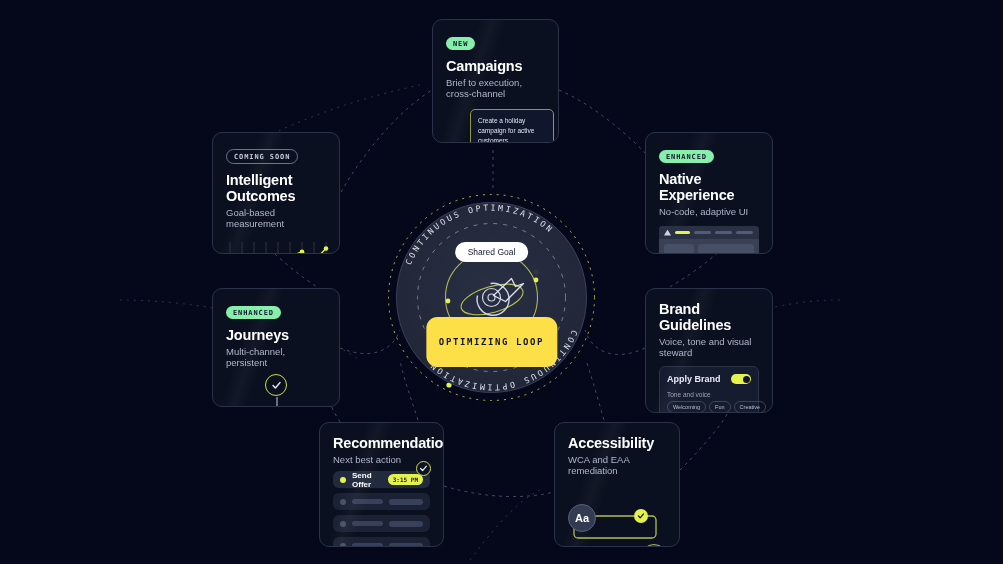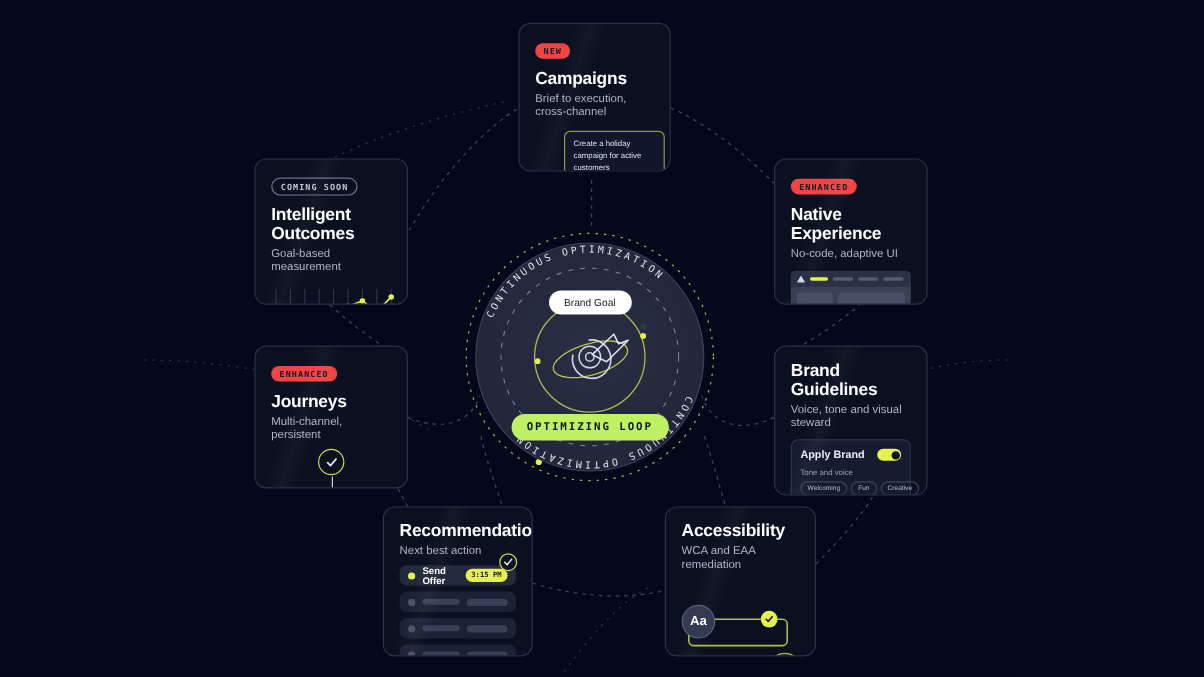--- a/index.html
+++ b/index.html
@@ -22,21 +22,21 @@
     padding: 12px 13px 13px 13px;
     overflow: hidden;
   }
   .badge {
     display: inline-block;
     font-size: 7px;
     letter-spacing: .9px;
     font-weight: bold;
     padding: 3px 7px 2px 7px;
     border-radius: 9px;
-    background: #ef4444;
+    background: #86efac;
     color: #101428;
     font-family: "DejaVu Sans Mono", monospace;
   }
   .badge.outline {
     background: transparent;
     border: 1px solid #6b7390;
     color: #c3c9da;
   }
   .card h3 {
     font-size: 14.5px;
@@ -149,22 +149,22 @@
 
   
   #loop { position: absolute; left: 386px; top: 192px; width: 211px; height: 211px; }
   .shared-goal {
     position: absolute; left: 50%; top: 50px; transform: translateX(-50%);
     background: #ffffff; color: #15192b; font-size: 8.5px; font-weight: normal;
     border-radius: 11px; padding: 5px 13px; white-space: nowrap; z-index: 4;
   }
   .opt-loop {
     position: absolute; left: 50%; bottom: 36px; transform: translateX(-50%);
-    background: #bef264; color: #10142a; font-size: 9px; font-weight: bold;
-    letter-spacing: 1.6px; border-radius: 11px; padding: 6px 13px; white-space: nowrap;
+    background: #fde047; color: #10142a; font-size: 9px; font-weight: bold;
+    letter-spacing: 1.6px; border-radius: 11px; padding: 20px 13px; white-space: nowrap;
     font-family: "DejaVu Sans Mono", monospace; z-index: 4;
   }
 </style>
 </head>
 <body>
 
 <div id="stage">
 
   <svg class="links" viewBox="0 0 1003 564">
     <g fill="none" stroke="#4a5472" stroke-width="1" stroke-dasharray="3 4" opacity="0.85">
@@ -223,21 +223,21 @@
       <circle cx="62" cy="109" r="2.4" fill="#e6f24c"></circle>
 
       <g transform="translate(105.5,105.5)">
         <ellipse cx="0" cy="2" rx="32" ry="13" fill="none" stroke="#b9c34f" stroke-width="1.1" transform="rotate(-16)"></ellipse>
         <path d="M -14,-2 a 16,16 0 1,0 13,-12" fill="none" stroke="#cfd5e4" stroke-width="1.4"></path>
         <circle cx="0" cy="0" r="9" fill="none" stroke="#cfd5e4" stroke-width="1.2"></circle>
         <circle cx="0" cy="0" r="3.5" fill="none" stroke="#cfd5e4" stroke-width="1.2"></circle>
         <path d="M2,-2 L20,-19 L24,-11 L32,-14 L14,4 Z" fill="none" stroke="#dfe4f0" stroke-width="1.3" stroke-linejoin="round"></path>
       </g>
     </svg>
-    <div class="shared-goal">Brand Goal</div>
+    <div class="shared-goal">Shared Goal</div>
     <div class="opt-loop">OPTIMIZING LOOP</div>
   </div>
 
   <div class="card" id="card-campaigns">
     <div class="sheen"></div>
     <span class="badge">NEW</span>
     <h3>Campaigns</h3>
     <div class="sub">Brief to execution, cross-channel</div>
     <div class="bubble">Create a holiday campaign for active customers</div>
     

